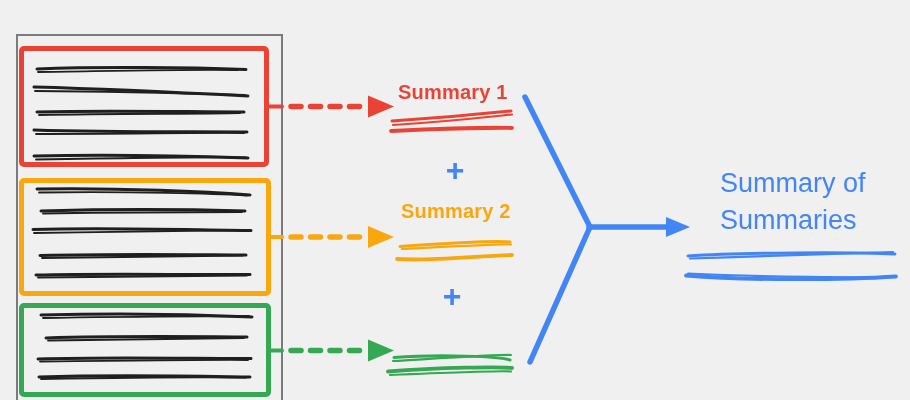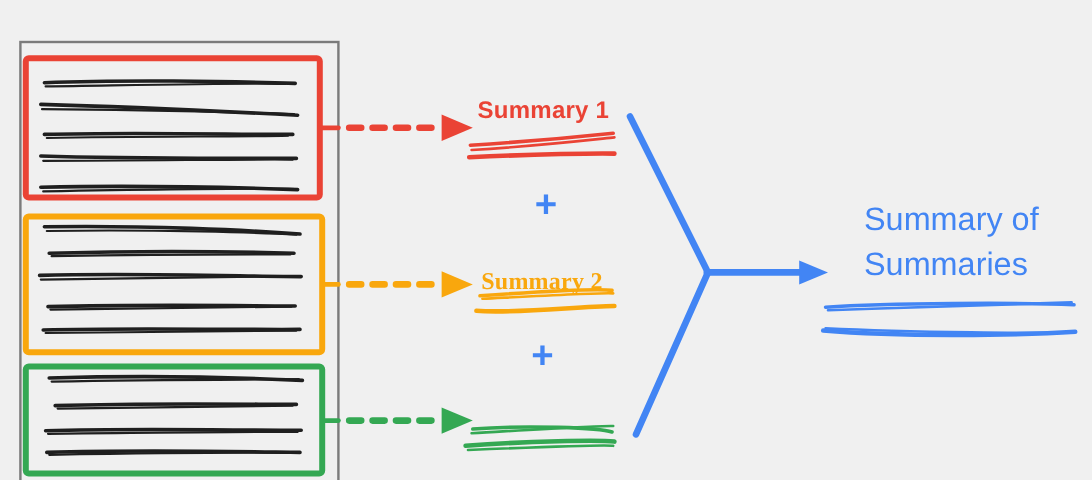--- a/index.html
+++ b/index.html
@@ -32,21 +32,21 @@
   .fill-blue{fill:var(--blue);stroke:none;}
   .dash{stroke-width:5.5;stroke-dasharray:10 9.5;}
   .stub{stroke-width:4;}
   .scrib{stroke-width:3;}
   .scrib.fat{stroke-width:3.8;}
   .scrib.thin{stroke-width:2.2;}
   .conv{stroke-width:5.5;}
 
   .lbl{position:absolute;font-weight:700;font-size:20px;letter-spacing:0.2px;white-space:nowrap;}
   .lbl.s1{left:398px;top:57px;color:var(--red);}
-  .lbl.s2{left:401px;top:200px;color:var(--orange);font-family:Liberation Serif, serif;}
+  .lbl.s2{left:401px;top:176px;color:var(--orange);}
   .lbl.s3{left:398px;top:304px;color:var(--green);}
 
   .plus{position:absolute;width:22px;text-align:center;color:var(--blue);
         font-size:32px;font-weight:700;line-height:36px;}
   .plus.p1{left:444px;top:128px;}
   .plus.p2{left:441px;top:254px;}
 
   .result{position:absolute;left:720px;top:141px;width:192px;text-align:left;
           color:var(--blue);font-size:27px;font-weight:400;line-height:37px;}
 </style>

